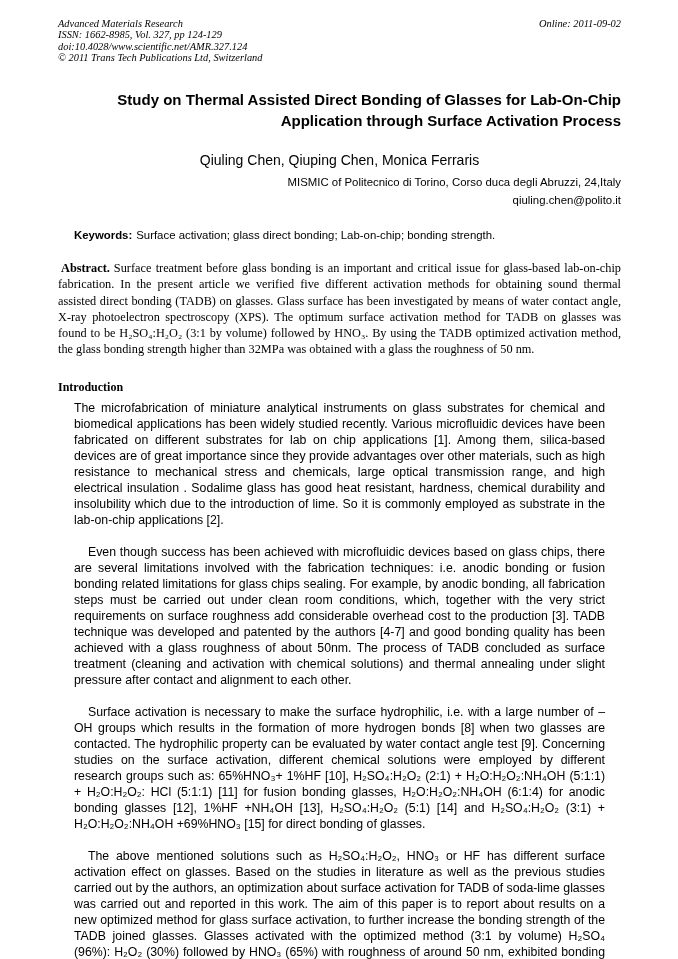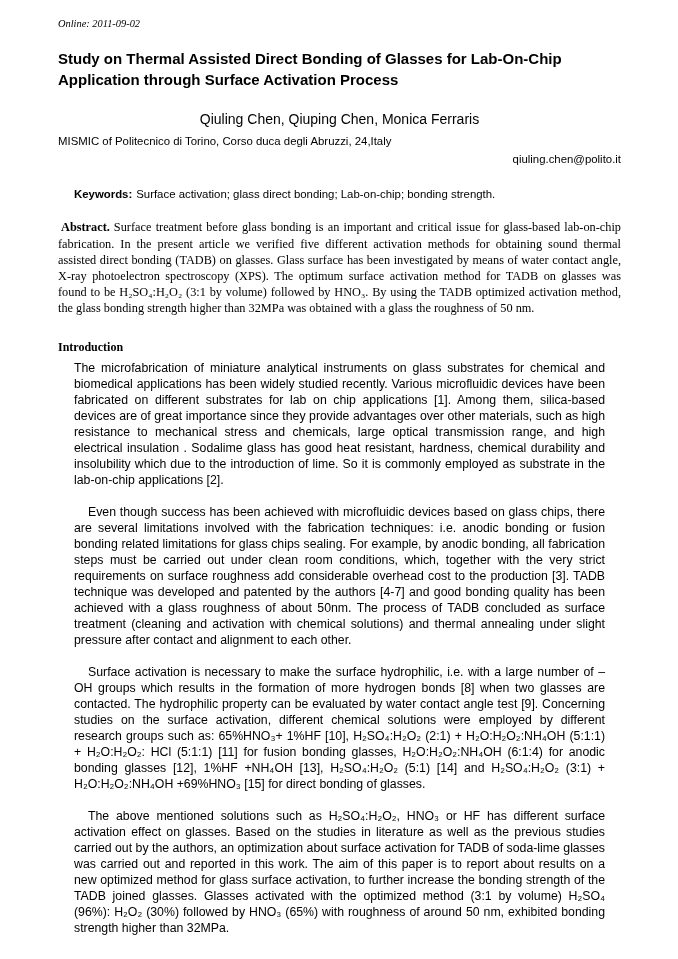--- a/index.html
+++ b/index.html
@@ -27,38 +27,38 @@
     font-family: "Liberation Serif", "DejaVu Serif", serif;
     font-style: italic;
     font-size: 10.4px;
     line-height: 11.3px;
   }
   .pub-header-left div { white-space: nowrap; }
   .pub-header-right { white-space: nowrap; }
 
   
   .paper-title {
-    margin: 19px auto 0 auto;
+    margin: 26px auto 0 auto;
     max-width: 572px;
-    text-align: left;
+    text-align: right;
     font-family: "Liberation Sans", "DejaVu Sans", sans-serif;
     font-weight: bold;
     font-size: 15px;
     line-height: 21px;
   }
   .authors {
     margin-top: 20px;
     text-align: center;
     font-family: "Liberation Sans", "DejaVu Sans", sans-serif;
     font-size: 14px;
     line-height: 18px;
   }
   .affiliation {
     margin-top: 6px;
-    text-align: left;
+    text-align: right;
     font-family: "Liberation Sans", "DejaVu Sans", sans-serif;
     font-size: 11.4px;
     line-height: 15px;
   }
   .email {
     margin-top: 3px;
     text-align: right;
     font-family: "Liberation Sans", "DejaVu Sans", sans-serif;
     font-size: 11.4px;
     line-height: 15px;
@@ -111,20 +111,26 @@
     text-indent: 14px;
   }
 </style>
 </head>
 <body>
 
 <div class="page">
   <div class="content">
 
     <div class="pub-header">
+      <div class="pub-header-left">
+        <div>Advanced Materials Research</div>
+        <div>ISSN: 1662-8985, Vol. 327, pp 124-129</div>
+        <div>doi:10.4028/www.scientific.net/AMR.327.124</div>
+        <div>© 2011 Trans Tech Publications Ltd, Switzerland</div>
+      </div>
       <div class="pub-header-right">Online: 2011-09-02</div>
     </div>
 
     <div class="paper-title">Study on Thermal Assisted Direct Bonding of Glasses for Lab-On-Chip Application through Surface Activation Process</div>
 
     <div class="authors">Qiuling Chen, Qiuping Chen, Monica Ferraris</div>
 
     <div class="affiliation">MISMIC of Politecnico di Torino, Corso duca degli Abruzzi, 24,Italy</div>
 
     <div class="email">qiuling.chen@polito.it</div>

